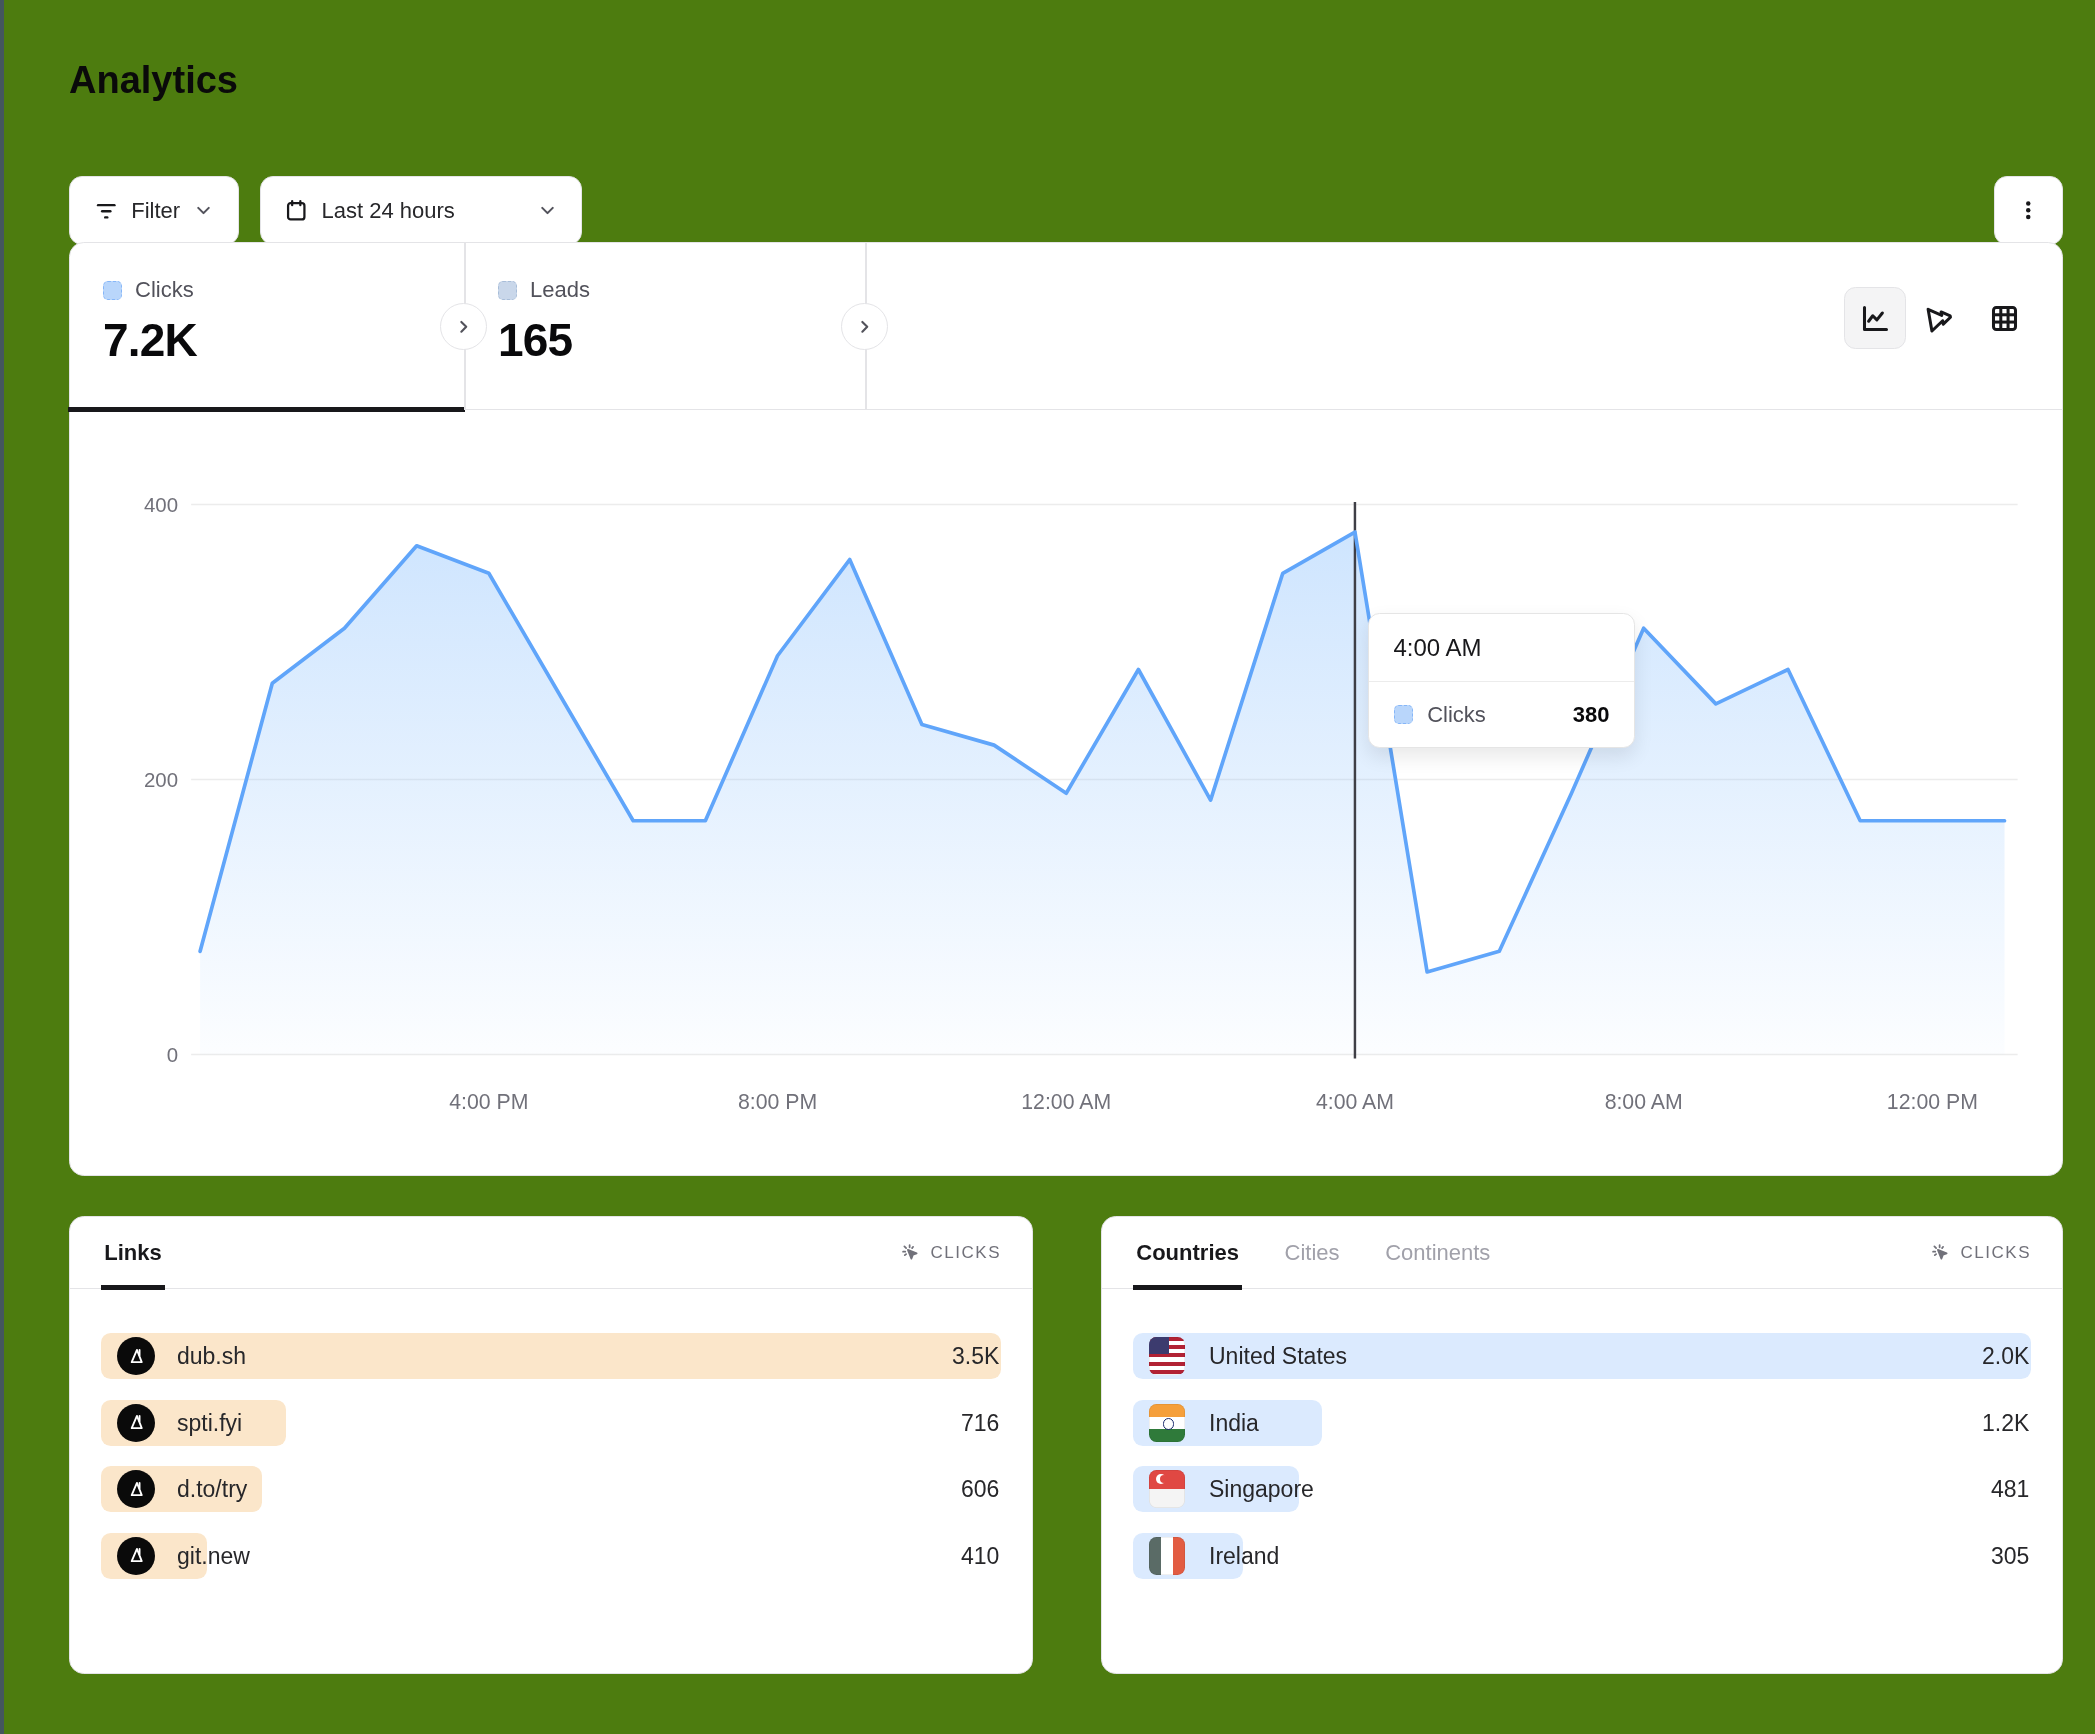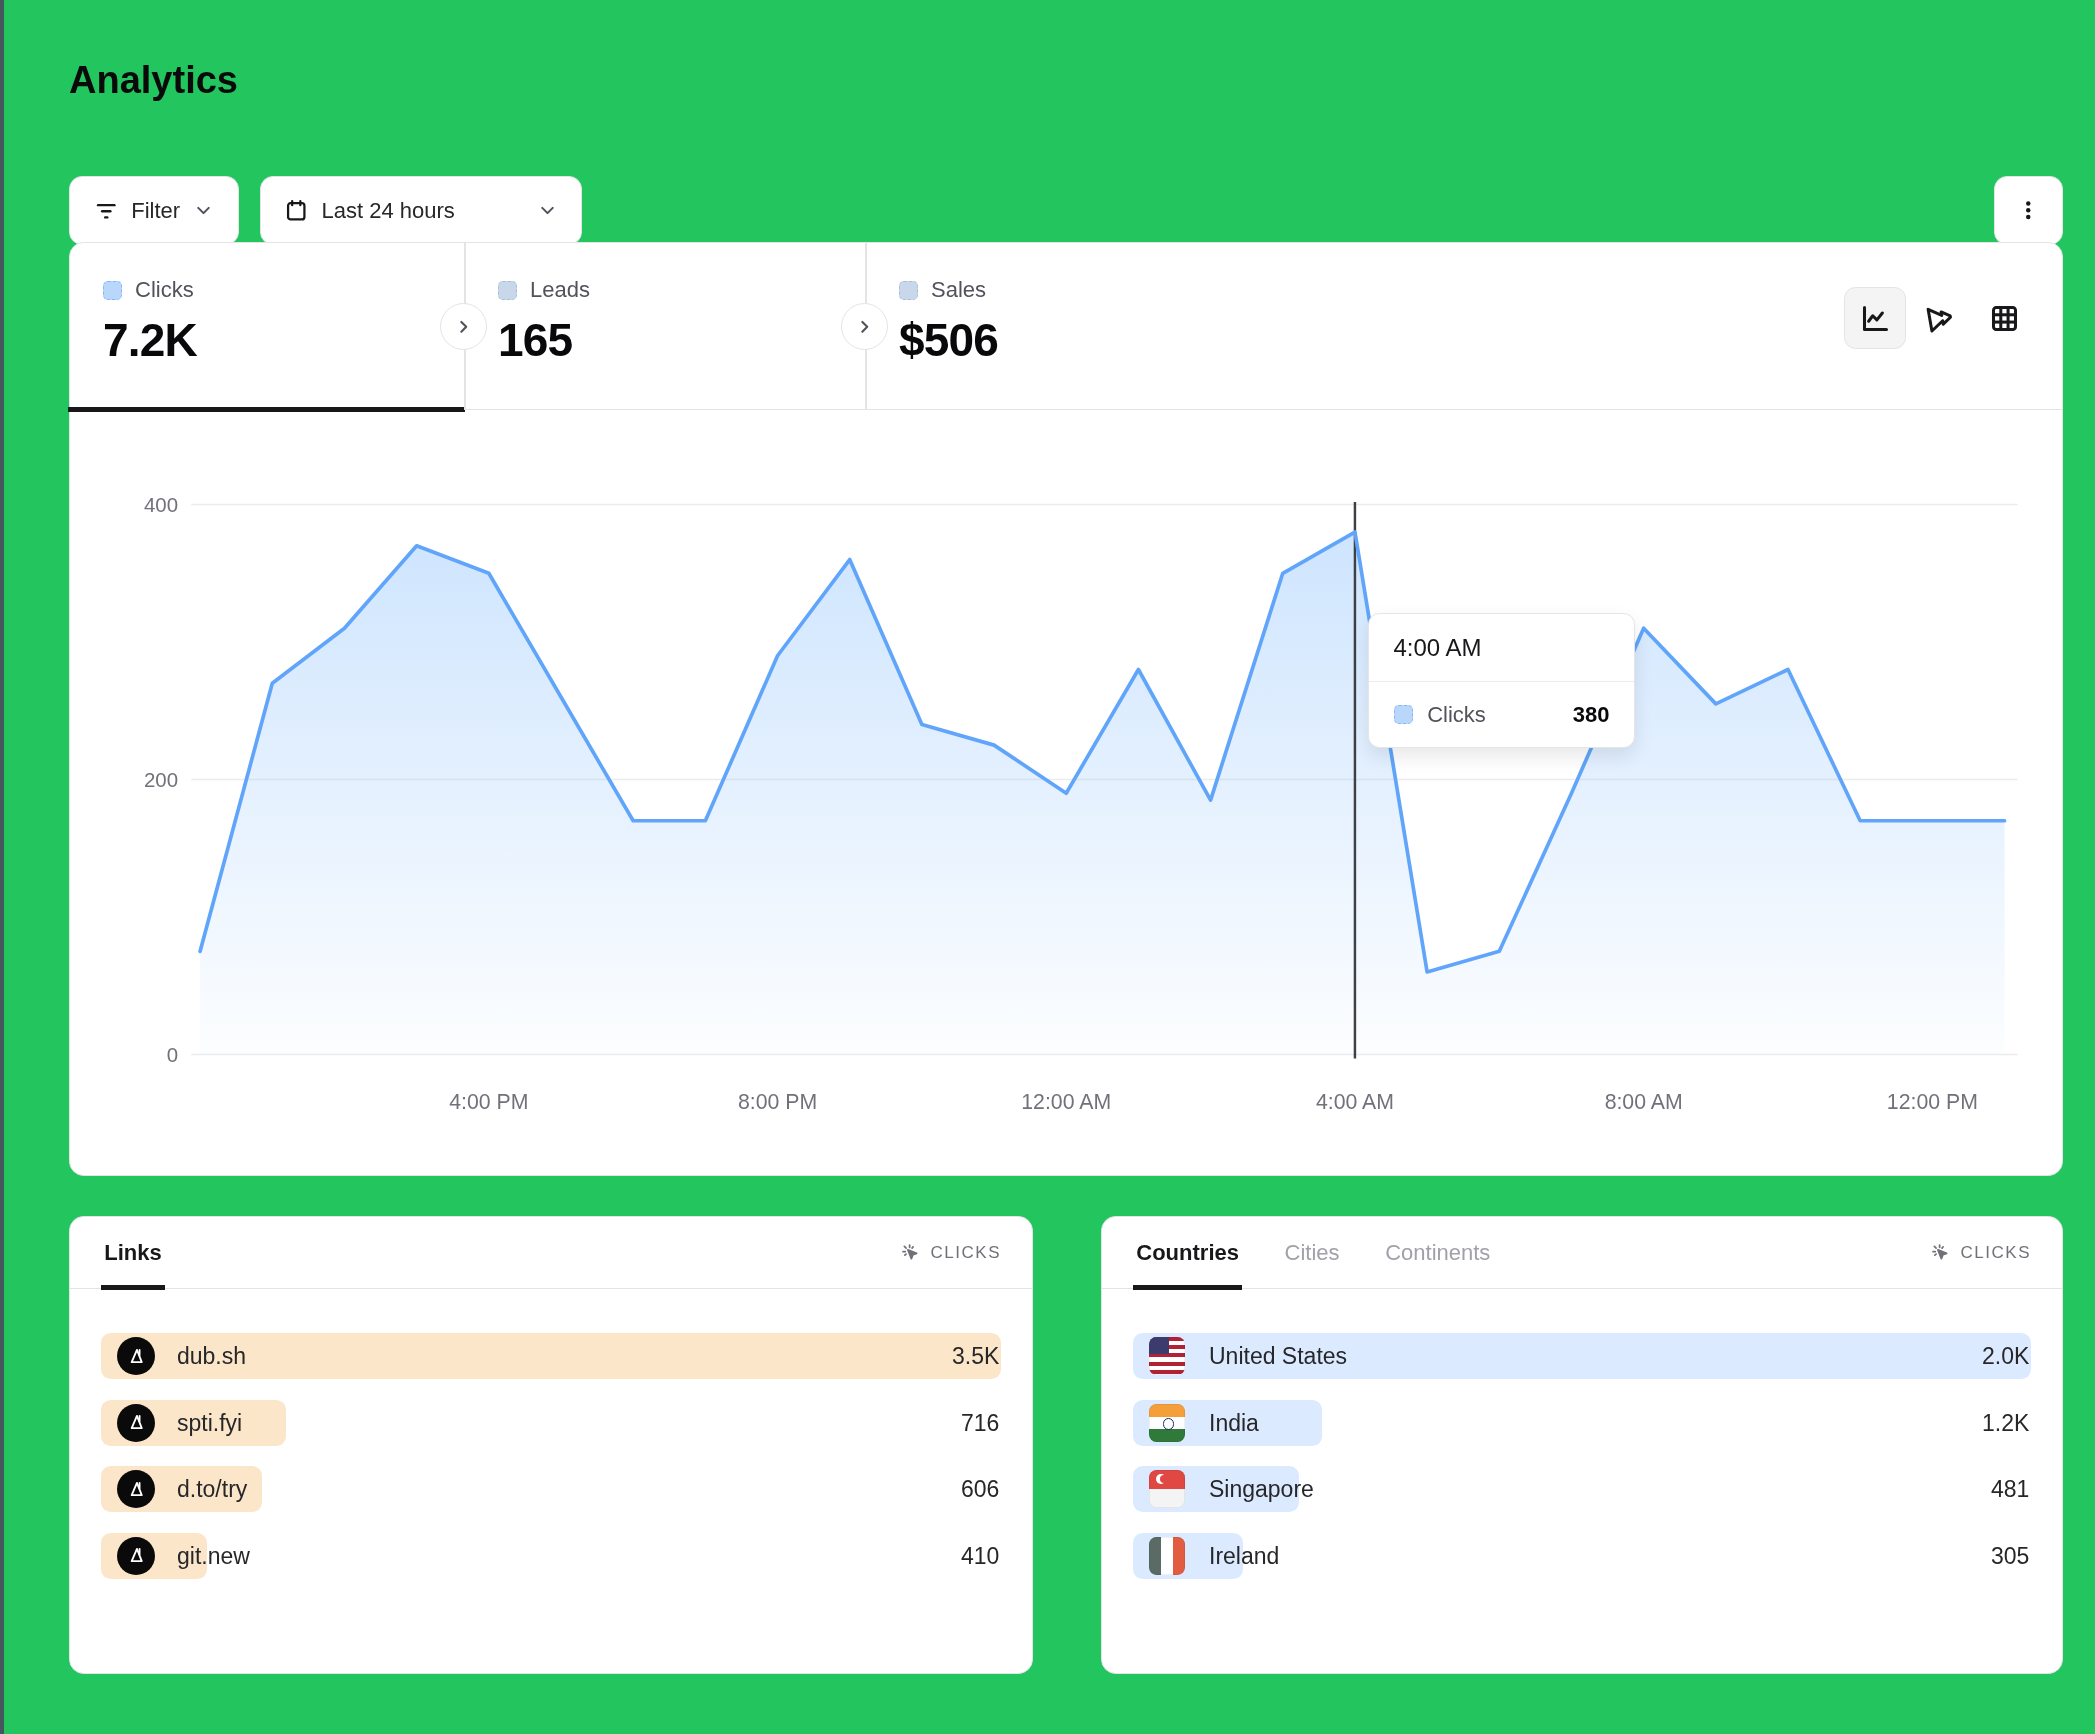--- a/index.html
+++ b/index.html
@@ -1,17 +1,17 @@
 <!DOCTYPE html>
 <html style="font-size:13px"><head>
 <meta charset="utf-8">
 <style>
   html,body{margin:0;padding:0;background:#fff;}
   *{box-sizing:border-box;}
-  #app{position:relative;width:2096px;height:1735px;background:#22c55e;
+  #app{position:relative;width:2096px;height:1735px;background:#4d7c0f;
        font-family:"Liberation Sans",sans-serif;color:#18181b;overflow:hidden;}
   .edge-strip{position:absolute;left:0;top:0;width:4.1px;height:1735px;background:#44565e;}
 
   .page-title{position:absolute;left:69px;top:59px;font-size:38px;font-weight:700;color:#0a0a0a;}
 
   .btn{position:absolute;display:flex;align-items:center;gap:13px;background:#fff;
        border:1.6px solid #e4e4e7;border-radius:13px;font-size:22px;color:#27272a;cursor:pointer;margin-top:24px;}
   .btn svg{flex:0 0 auto;}
   #filter-btn{left:69px;top:152px;width:170px;height:69px;padding:0 21px;justify-content:center;}
   #date-btn{left:260px;top:152px;width:322px;height:69px;padding:16px 23px;}
@@ -158,27 +158,20 @@
 
       <div class="stat-divider" style="left:795px;"></div>
       <button class="chev-circle" style="left:771px;">
         <span style="display:flex;">
           <svg width="19.6" height="19.6" viewBox="0 0 24 24" fill="none" stroke="#52525b" stroke-width="2.6" stroke-linecap="round" stroke-linejoin="round">
               <polyline points="9 6 15 12 9 18"></polyline>
             </svg>
         </span>
       </button>
 
-      <div class="stat-tab" style="left:796px;width:409px;">
-        <div class="stat-label">
-          <span class="swatch muted"></span>
-          <span>Sales</span>
-        </div>
-        <div class="stat-value">$506</div>
-      </div>
 
       <button class="icon-btn active" style="left:1774px;">
         <span style="display:flex;">
           <svg width="33" height="33" viewBox="0 0 24 24" fill="none" stroke="#18181b" stroke-width="2.2" stroke-linecap="round" stroke-linejoin="round">
               <path d="M4 4v16h16"></path>
               <polyline points="7 14 10 10 13 13 17 8"></polyline>
             </svg>
         </span>
       </button>
       <button class="icon-btn" style="left:1838px;">

